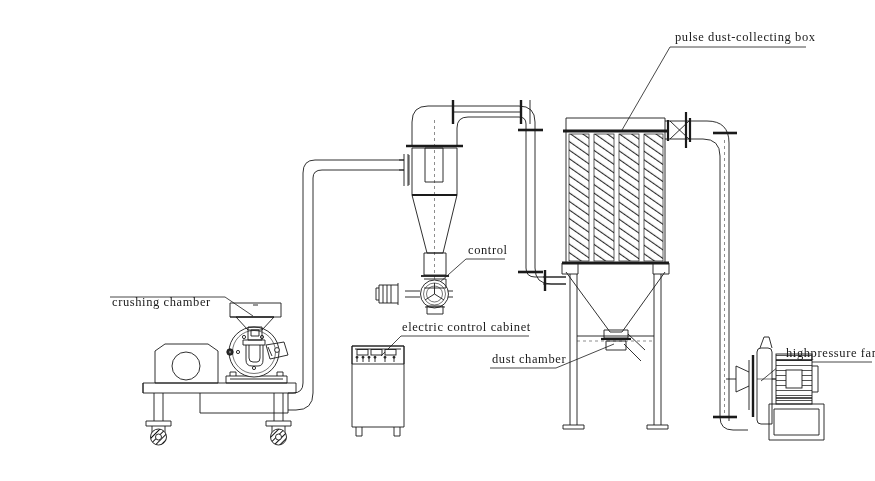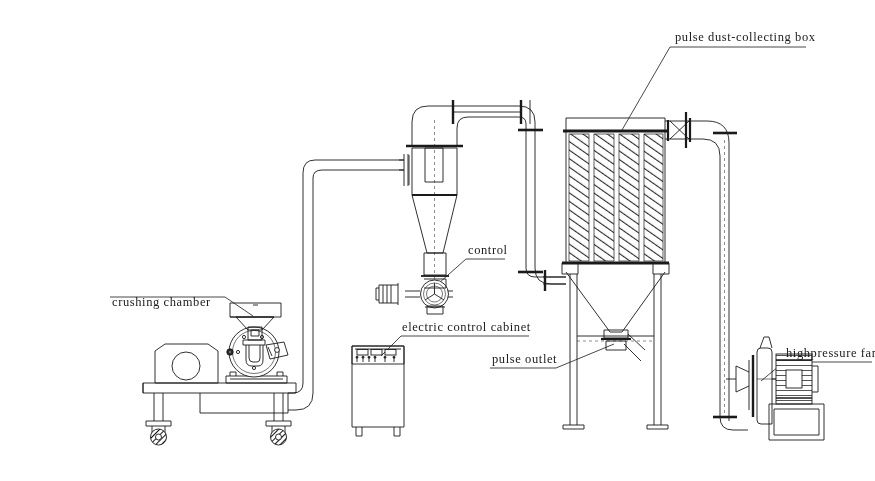--- a/index.html
+++ b/index.html
@@ -258,21 +258,21 @@
 </svg>
 
 <div class="lbl" style="left:675px;top:30px;">pulse dust-collecting box</div>
 
 <div class="lbl" style="left:112px;top:280px;margin-top:15px;">crushing chamber</div>
 
 <div class="lbl" style="left:468px;top:243px;">control</div>
 
 <div class="lbl" style="left:402px;top:320px;">electric control cabinet</div>
 
-<div class="lbl" style="left:492px;top:352px;">pulse outlet</div>
+<div class="lbl" style="left:492px;top:352px;">dust chamber</div>
 
 <div class="lbl" style="left:786px;top:346px;">highpressure fan</div>
 
 <svg style="position:absolute;left:0;top:0;width:875px;height:481px;pointer-events:none;" viewBox="0 0 875 481">
   <g fill="none" stroke="#1a1a1a" stroke-width="0.9">
 
     <path d="M352 346 L404 346 L404 427 L352 427 Z"></path>
 
     <path d="M352 346 L404 346 L404 364 L352 364 Z"></path>
     <path d="M355 349 L401 349"></path>

